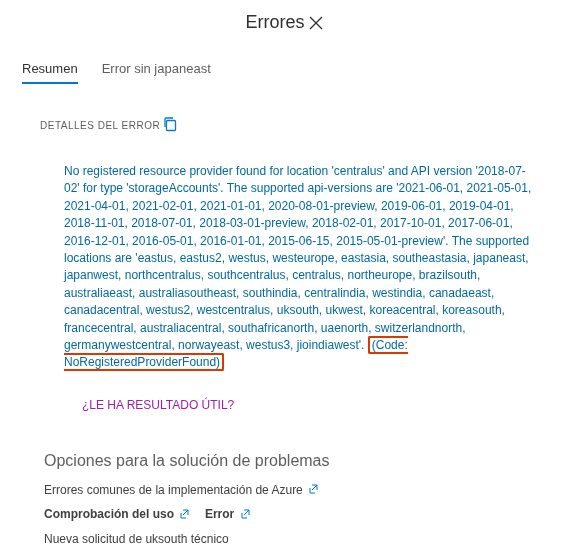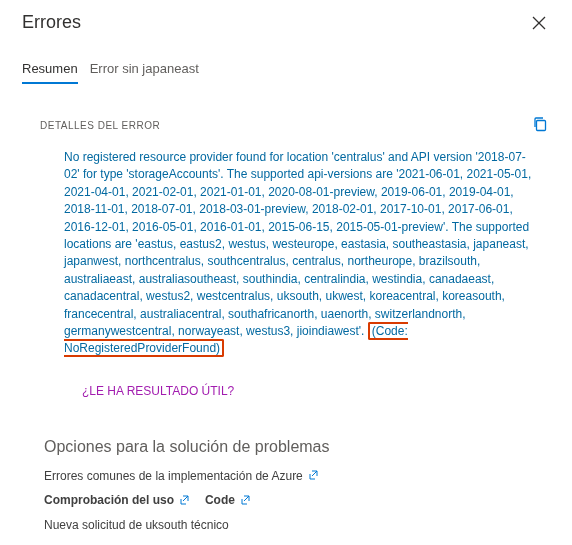--- a/index.html
+++ b/index.html
@@ -9,59 +9,59 @@
       color: #323130;
       width: 572px;
       height: 545px;
       overflow: hidden;
     }
     .panel {
       padding: 12px 22px 0 22px;
     }
     .header {
       display: flex;
-      justify-content: space-between;
+      justify-content: center;
       align-items: flex-start;
       margin-bottom: 24px;
     }
     .title {
       font-size: 18px;
       font-weight: 400;
       color: #323130;
     }
     .close-btn {
       background: none;
       border: none;
       cursor: pointer;
       padding: 4px;
       color: #323130;
     }
     .close-btn svg { width: 14px; height: 14px; }
     .tabs {
       display: flex;
-      gap: 12px;
+      gap: 24px;
       border-bottom: none;
       margin-bottom: 30px;
     }
     .tab {
       font-size: 13px;
       color: #605e5c;
       padding-bottom: 6px;
       cursor: pointer;
     }
     .tab.active {
       color: #323130;
       border-bottom: 2px solid #0078d4;
       font-weight: 400;
     }
     .details-header {
       display: flex;
-      justify-content: space-between;
+      justify-content: flex-start;
       align-items: center;
-      margin-bottom: 12px;
+      margin-bottom: 26px;
       padding-left: 18px;
     }
     .details-label {
       font-size: 10px;
       letter-spacing: 0.5px;
       color: #605e5c;
     }
     .copy-btn {
       background: none;
       border: none;
@@ -173,21 +173,21 @@
         <a class="link">Comprobación del uso</a>
         <span class="ext-icon">
           <svg viewBox="0 0 10 10" fill="none" stroke="#0078d4" stroke-width="1">
             <path d="M3 1 h5 v5"></path>
               <path d="M8 1 L3 6"></path>
               <path d="M1 4 v5 h5"></path>
           </svg>
         </span>
       </span>
       <span class="link-inline">
-        <a class="link">Code</a>
+        <a class="link">Error</a>
         <span class="ext-icon">
           <svg viewBox="0 0 10 10" fill="none" stroke="#0078d4" stroke-width="1">
             <path d="M3 1 h5 v5"></path>
               <path d="M8 1 L3 6"></path>
               <path d="M1 4 v5 h5"></path>
           </svg>
         </span>
       </span>
     </div>
     <div class="link-row">

